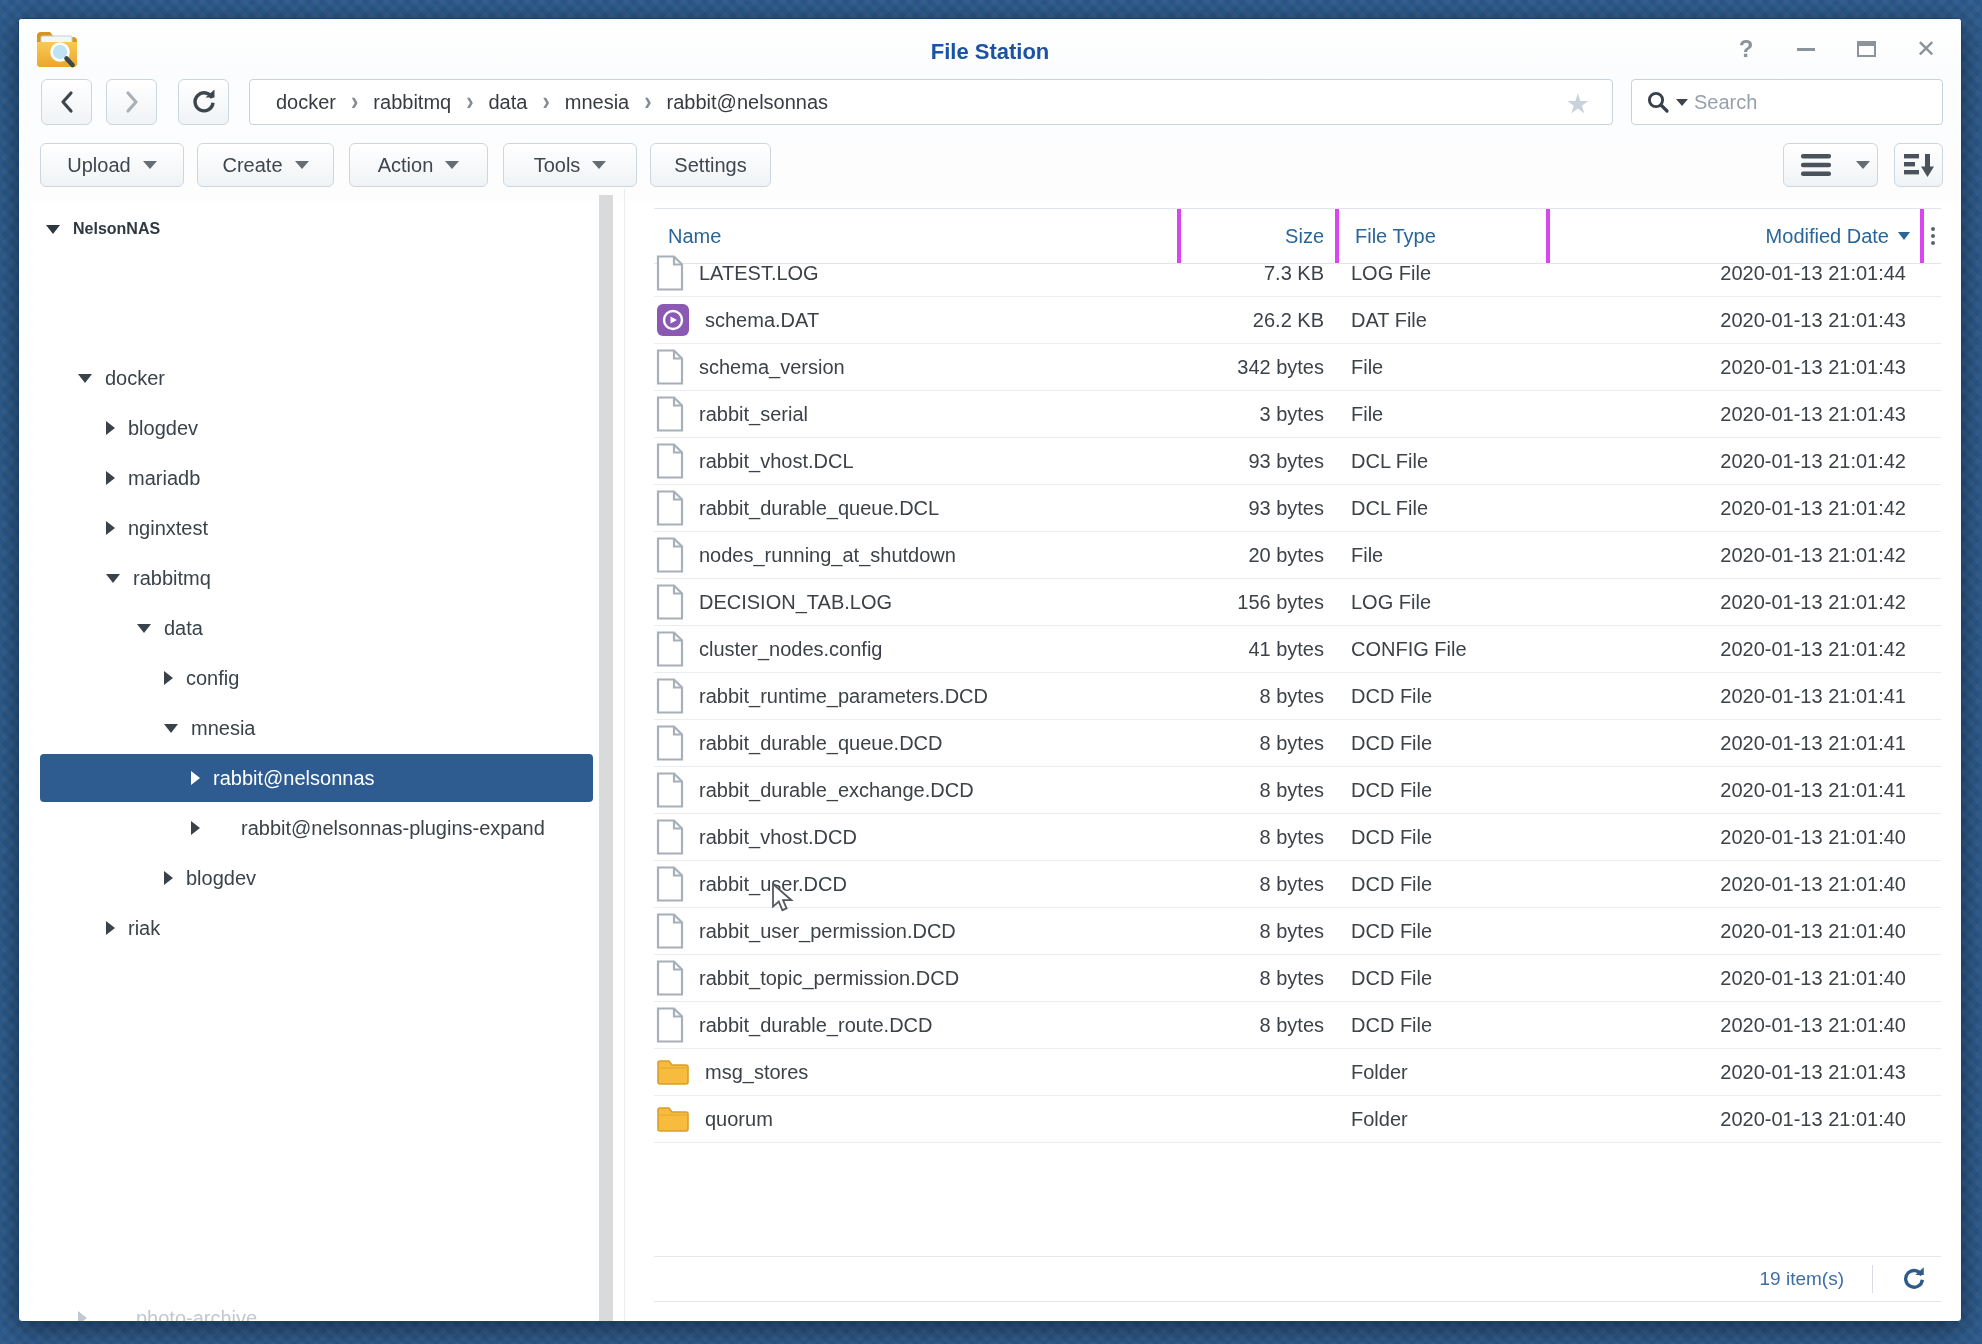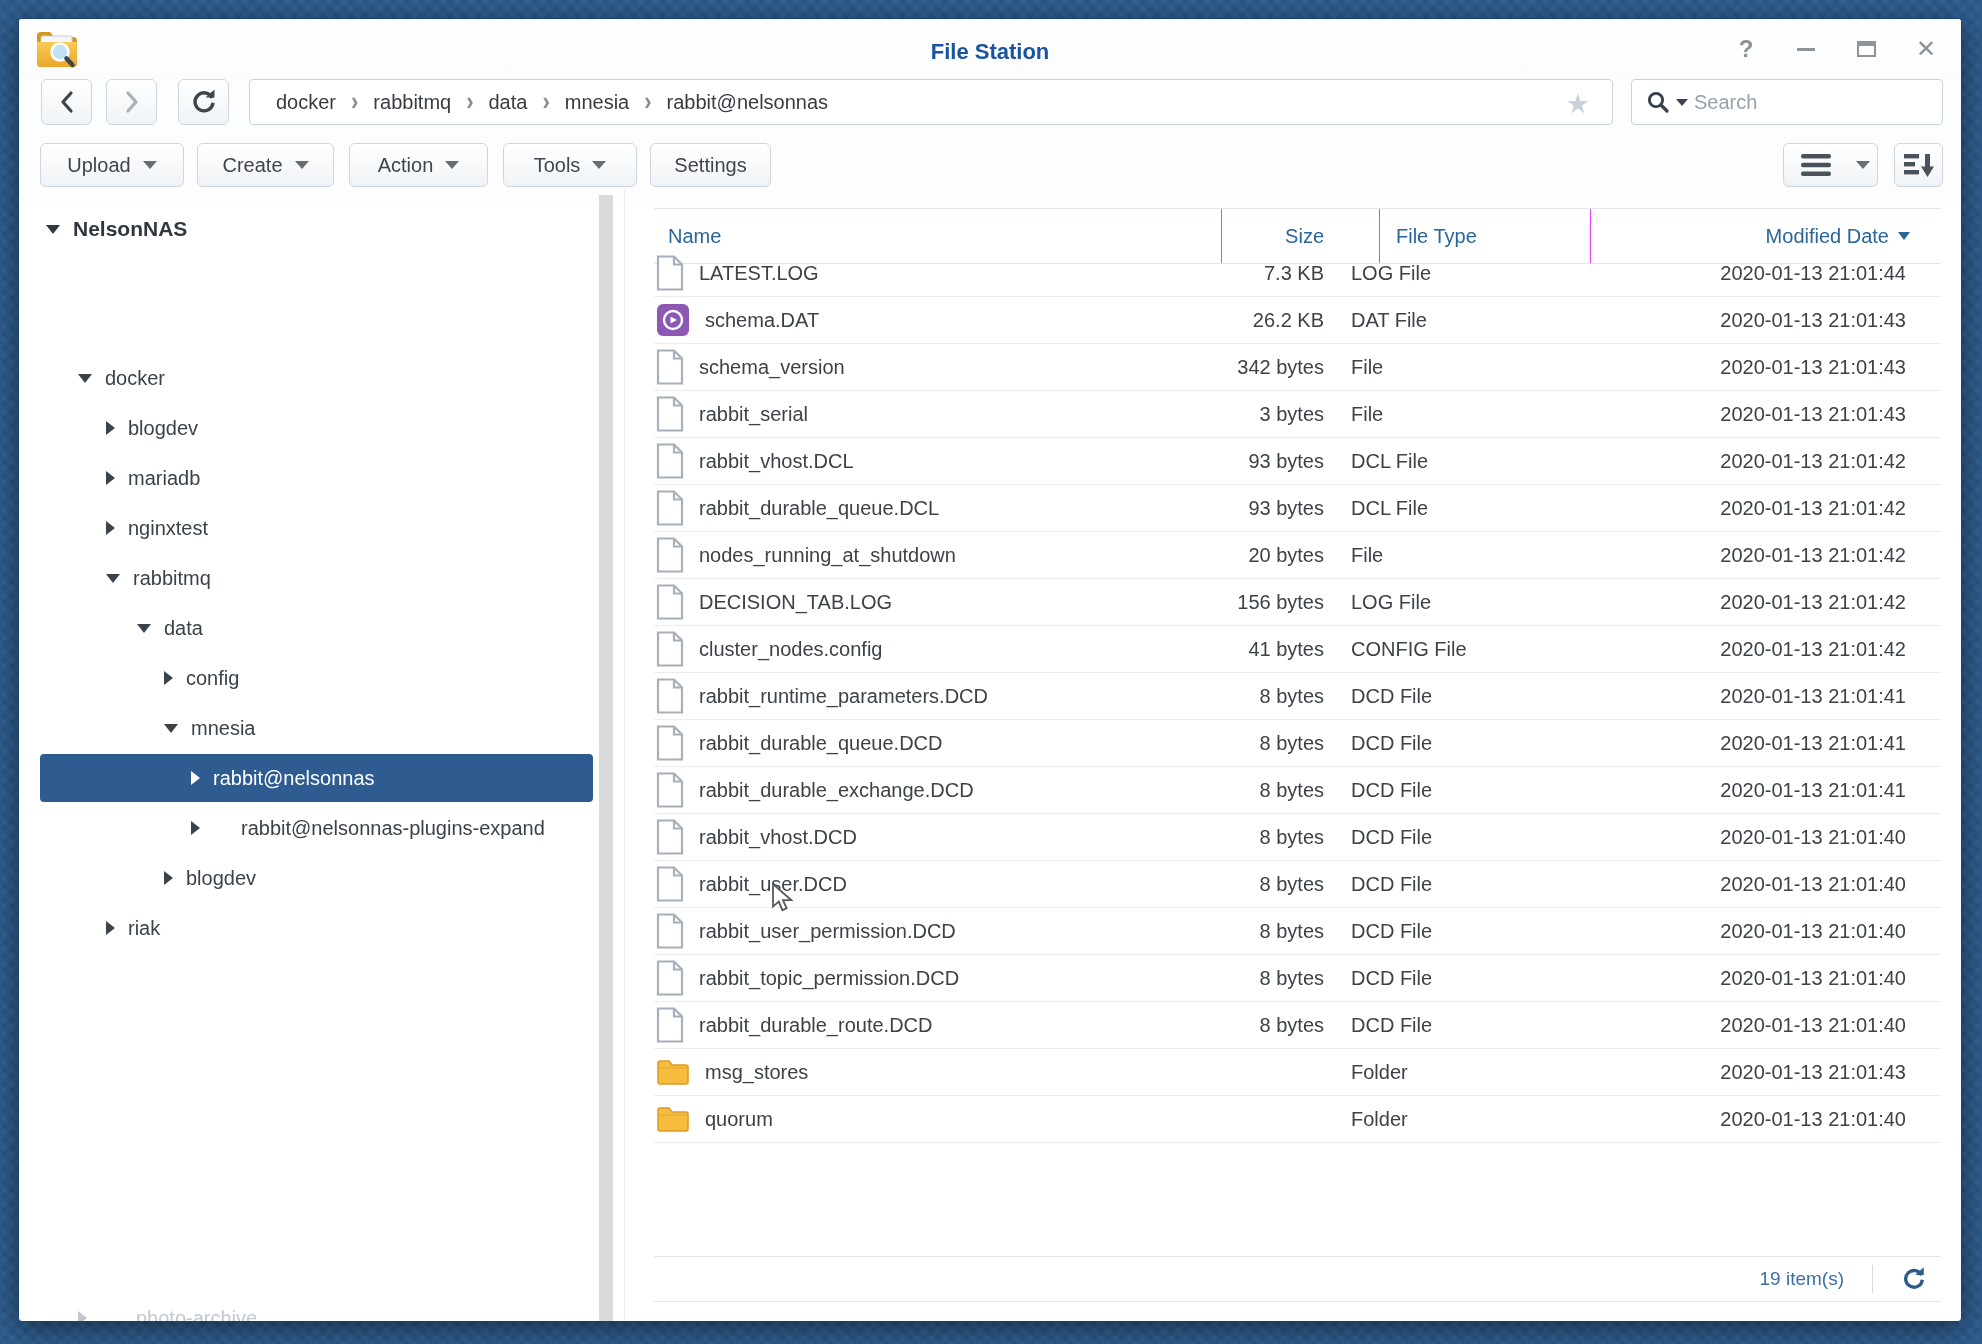--- a/index.html
+++ b/index.html
@@ -47,34 +47,34 @@
   .toolbar { position:absolute; left:0; top:124px; right:0; height:58px; background:#fdfdfe; }
   .tb-btn { position:absolute; top:0; height:44px; border:1px solid #ccd6de; border-radius:6px;
     background:linear-gradient(#ffffff,#f0f3f6); display:flex; align-items:center; justify-content:center; gap:12px;
     font-size:20px; color:#3f464d; cursor:pointer; }
   .tb-caret { width:0; height:0; border-left:7px solid transparent; border-right:7px solid transparent; border-top:8px solid #656d75; }
   .split-left { border-radius:6px 0 0 6px; }
   .split-right { border-radius:0 6px 6px 0; border-left:none; width:30px; }
   
   .tree-row { position:absolute; left:21px; width:553px; height:48px; display:flex; align-items:center;
     border-radius:4px; font-size:20px; color:#3a424a; cursor:pointer; }
-  .tree-row.bold { font-weight:bold; color:#2f373f; font-size:21px;text-align:right; }
+  .tree-row.bold { font-weight:bold; color:#2f373f; font-size:16px;text-align:right; }
   .tree-row.selected { background:#2e5c90; color:#ffffff; }
   .tree-row.faded { color:#c2c8cf;gap:36px; }
   .caret { flex:0 0 auto; margin-right:13px; width:0; height:0; cursor:pointer; }
   .caret-down { border-left:7px solid transparent; border-right:7px solid transparent; border-top:9px solid; }
   .caret-right { border-top:7px solid transparent; border-bottom:7px solid transparent; border-left:9px solid; }
   .side-scroll { position:absolute; left:580px; top:176px; bottom:0; width:14px; background:#d8dadc; }
   .v-divider { position:absolute; left:605px; top:170px; bottom:0; width:1px; background:#e9edf0; }
   
   .grid-cols { display:grid; grid-template-columns:523px 158px 211px 374px 21px; }
   .table-header { position:absolute; left:635px; top:189px; width:1287px; height:56px;
     border-top:1px solid #dfe5ea; border-bottom:1px solid #dfe5ea; font-size:20px; color:#2a6598; }
   .table-header .hcell { display:flex; align-items:center; height:100%; }
-  .table-header .hcell + .hcell { border-left:1px solid #d946ef;margin-left:44px; }
+  .table-header .hcell + .hcell { border-left:4px solid #d946ef; }
   .h-name { padding-left:14px; }
   .h-size { justify-content:flex-end; padding-right:11px; }
   .h-type { padding-left:16px; }
   .h-date { justify-content:flex-end; padding-right:10px; gap:9px; }
   .sort-caret { width:0; height:0; border-left:6px solid transparent; border-right:6px solid transparent; border-top:8px solid #2a6598; }
   .h-menu { justify-content:center; }
   .dots { display:flex; flex-direction:column; gap:3px; cursor:pointer; }
   .dots i { width:4px; height:4px; border-radius:50%; background:#5b646d; }
   .file-list { position:absolute; left:635px; top:231px; width:1287px; }
   .file-row { height:47px; border-bottom:1px solid #e9edf0; font-size:20px; color:#3c4248; cursor:default; }

